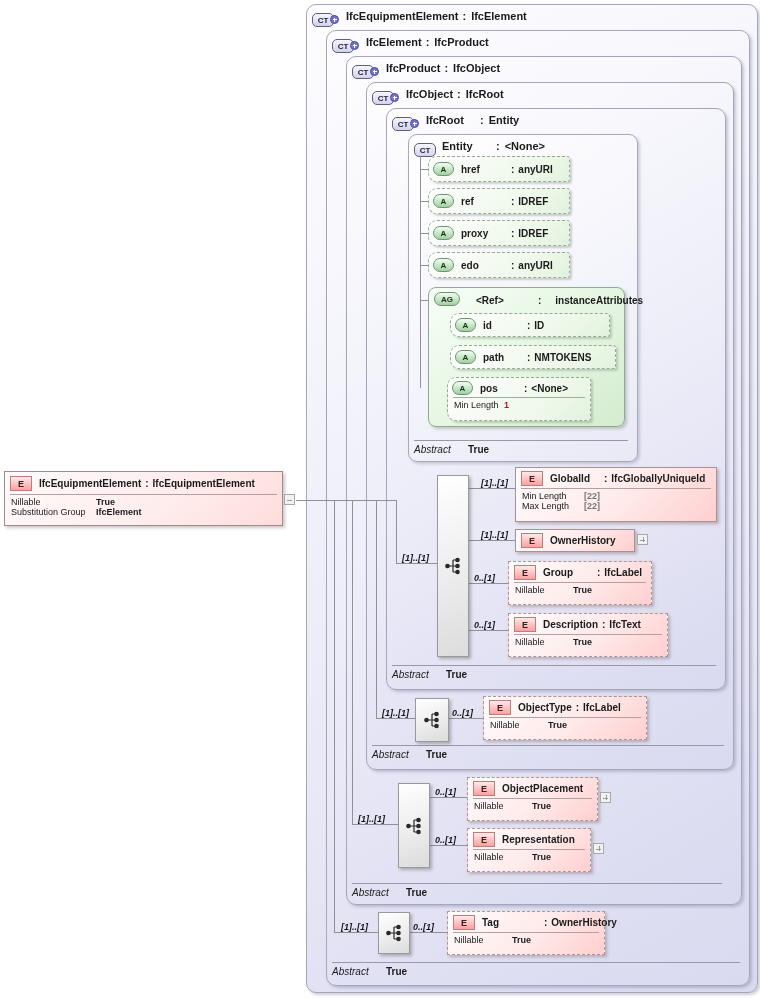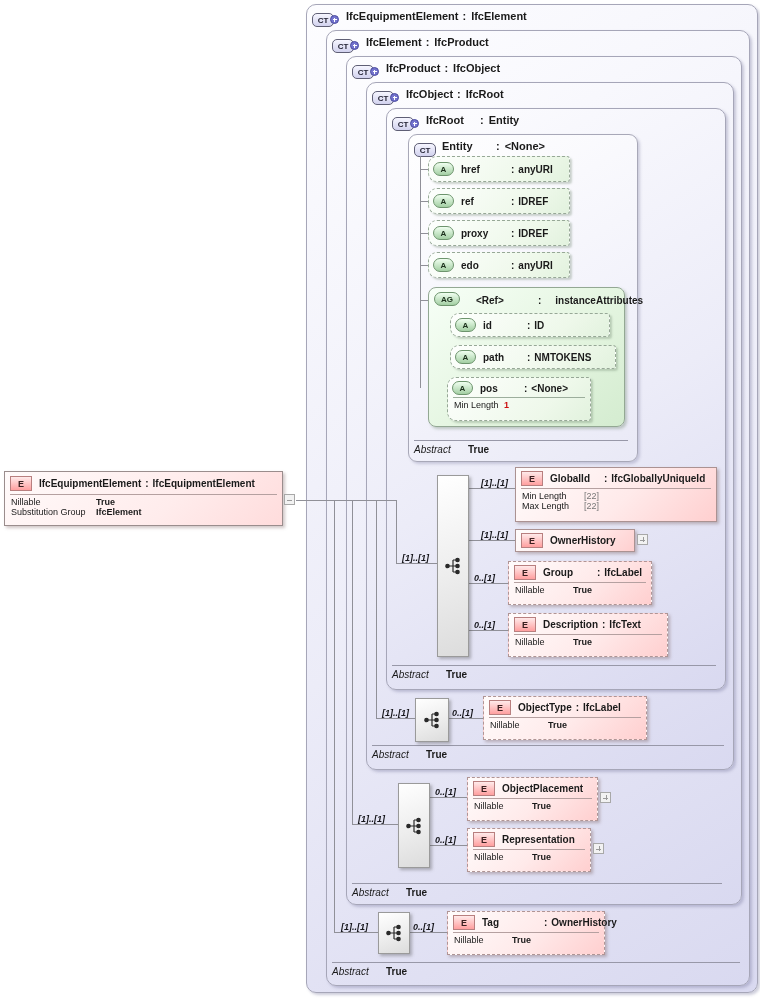--- a/index.html
+++ b/index.html
@@ -40,21 +40,21 @@
   .ehdr .nm{display:inline-block;}
   .ehdr .co{margin:0 4px;}
   .e-icon{display:inline-flex;align-items:center;justify-content:center;flex:none;
     width:20px;height:13px;border:1px solid #b87f7f;
     background:linear-gradient(#ffeaea,#ff9f9f);font-size:9px;font-weight:bold;color:#3a2020;
     margin-right:7px;}
   .facets{border-top:1px solid #b5a0a0;margin:0 5px;padding:2px 0 0 1px;font-size:9px;}
   .frow{display:flex;line-height:10px;}
   .flabel{min-width:58px;}
   .fvalue{font-weight:bold;}
-  .fvalue.gray{color:#777;font-weight:normal;}
+  .fvalue.gray{color:#777;font-weight:bold;}
   .fvalue.red{color:#cc1111;}
 
   
   .abox{position:absolute;border:1px dashed #97a897;border-radius:9px 3px 3px 9px;
     background:linear-gradient(135deg,#fdfffd 0%,#eef8ea 70%,#e2f2de 100%);
     box-shadow:2px 2px 2px rgba(95,120,95,.3);box-sizing:border-box;
     display:flex;align-items:center;padding:0 4px;font-size:10px;font-weight:bold;white-space:nowrap;}
   .abox.tall{display:block;padding:0;}
   .abox.tall .ahdr{display:flex;align-items:center;padding:3px 4px 2px 4px;}
   .a-icon{display:inline-flex;align-items:center;justify-content:center;flex:none;

